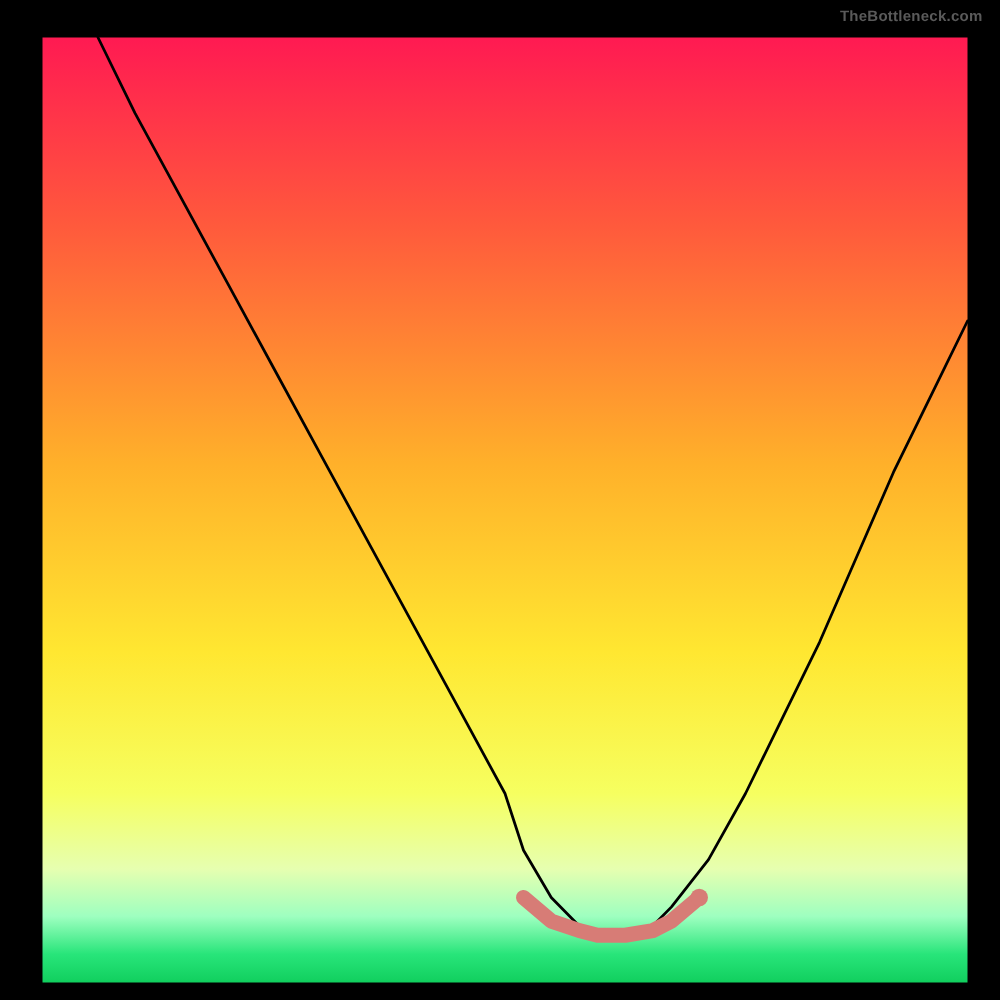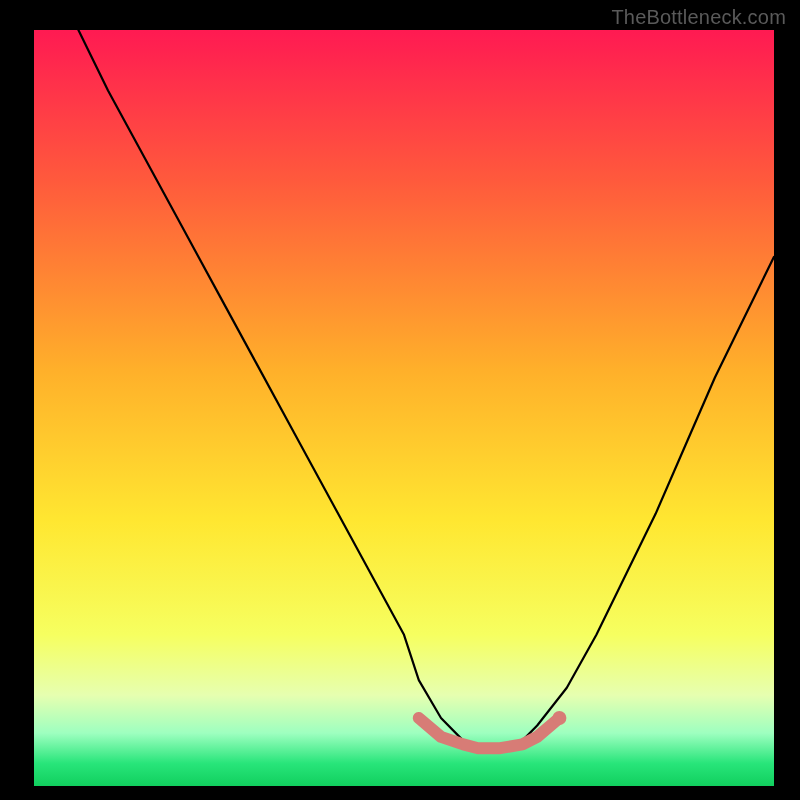--- a/index.html
+++ b/index.html
@@ -15,22 +15,22 @@
     position: relative;
     width: 800px;
     height: 800px;
     background: #000;
   }
   .watermark {
     position: absolute;
     top: 6px;
     right: 14px;
     color: #5a5a5a;
-    font-size: 20px;
-    font-weight: 400;
+    font-size: 12px;
+    font-weight: 700;
     letter-spacing: 0.2px;
     z-index: 10;
     text-align: right;
   }
   svg {
     position: absolute;
     top: 0;
     left: 0;
   }
 </style>

